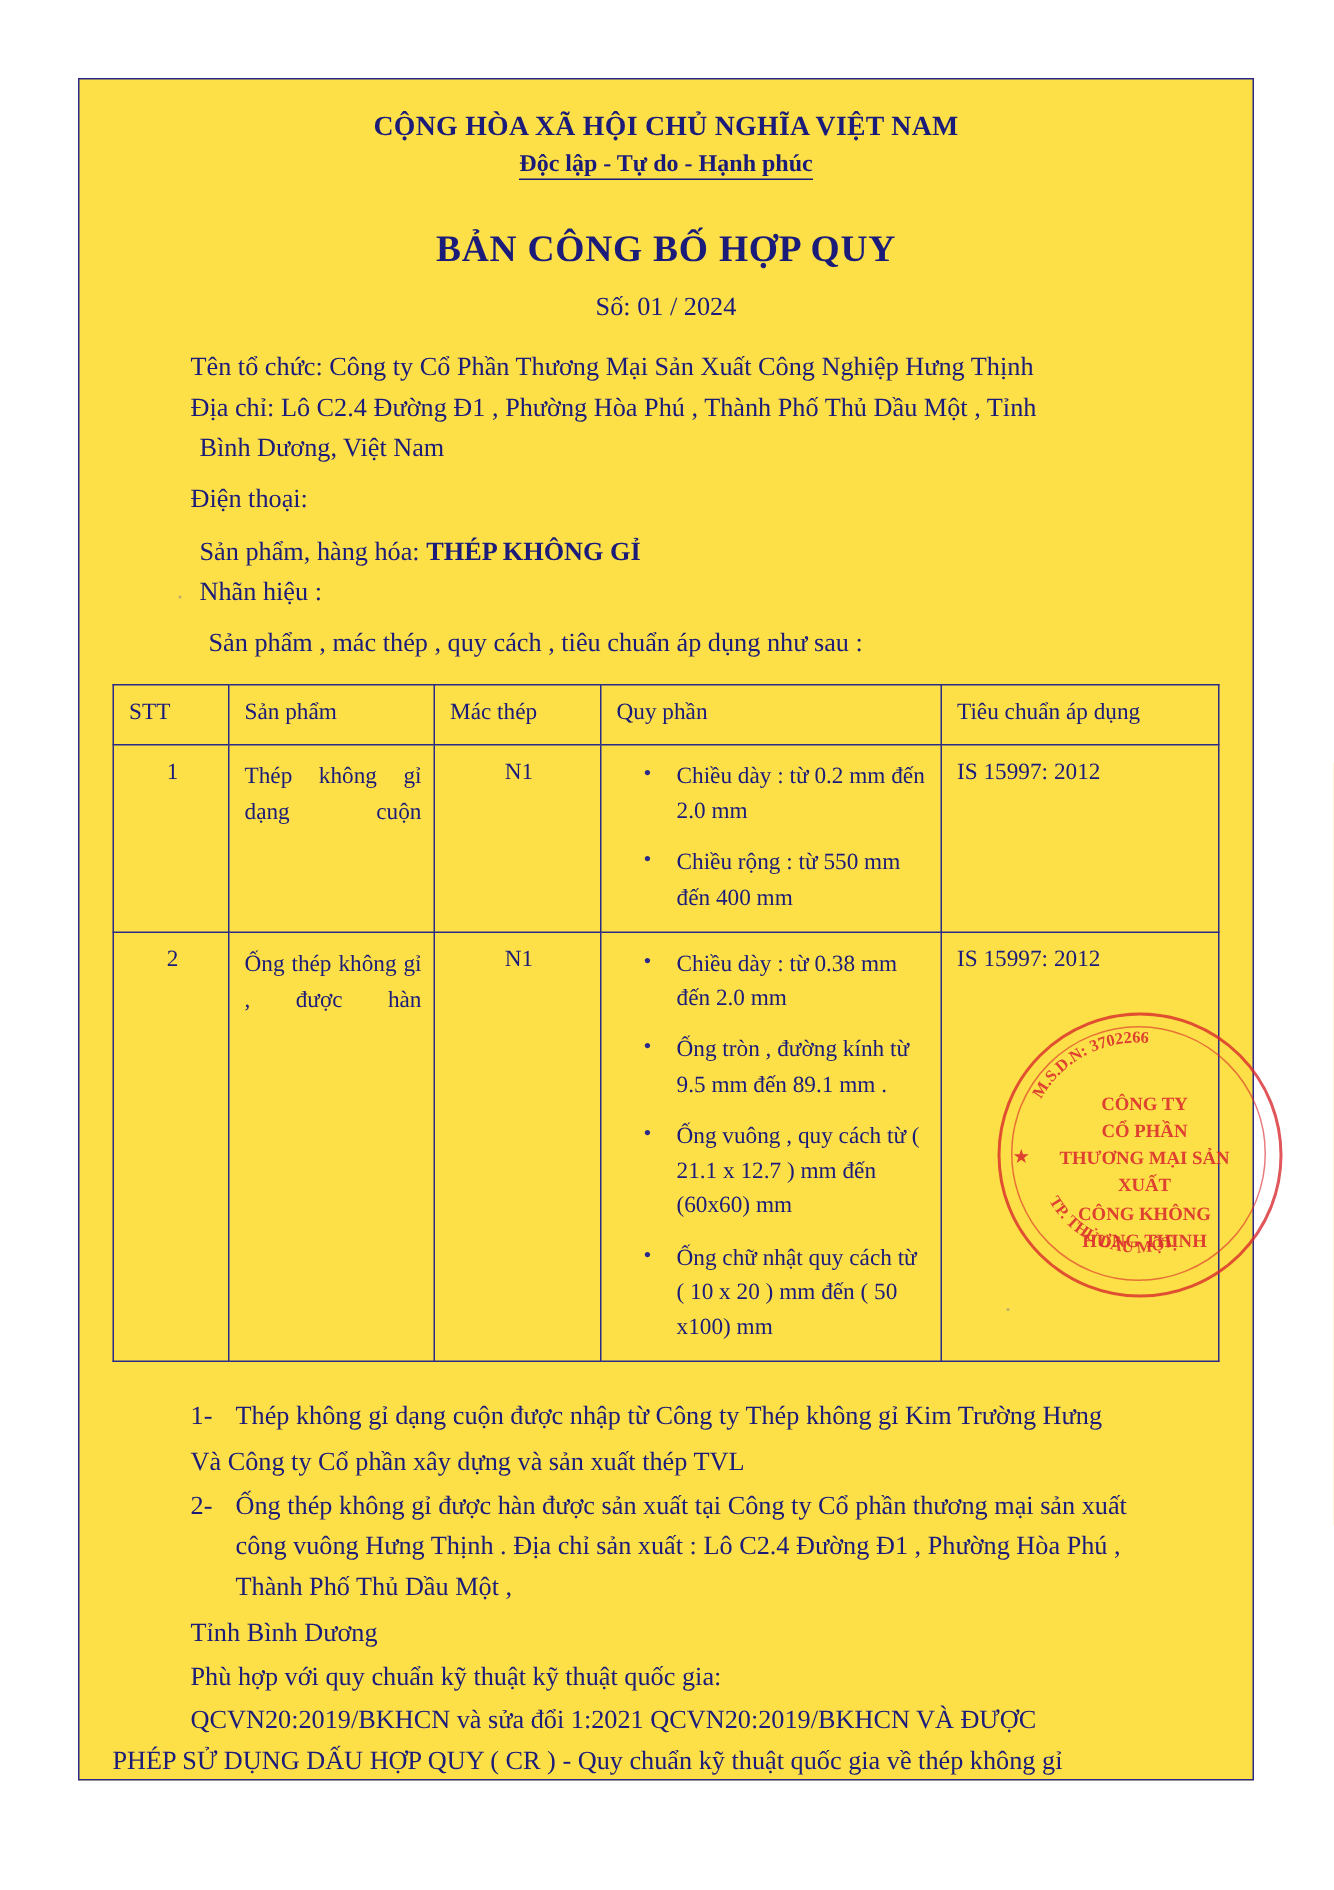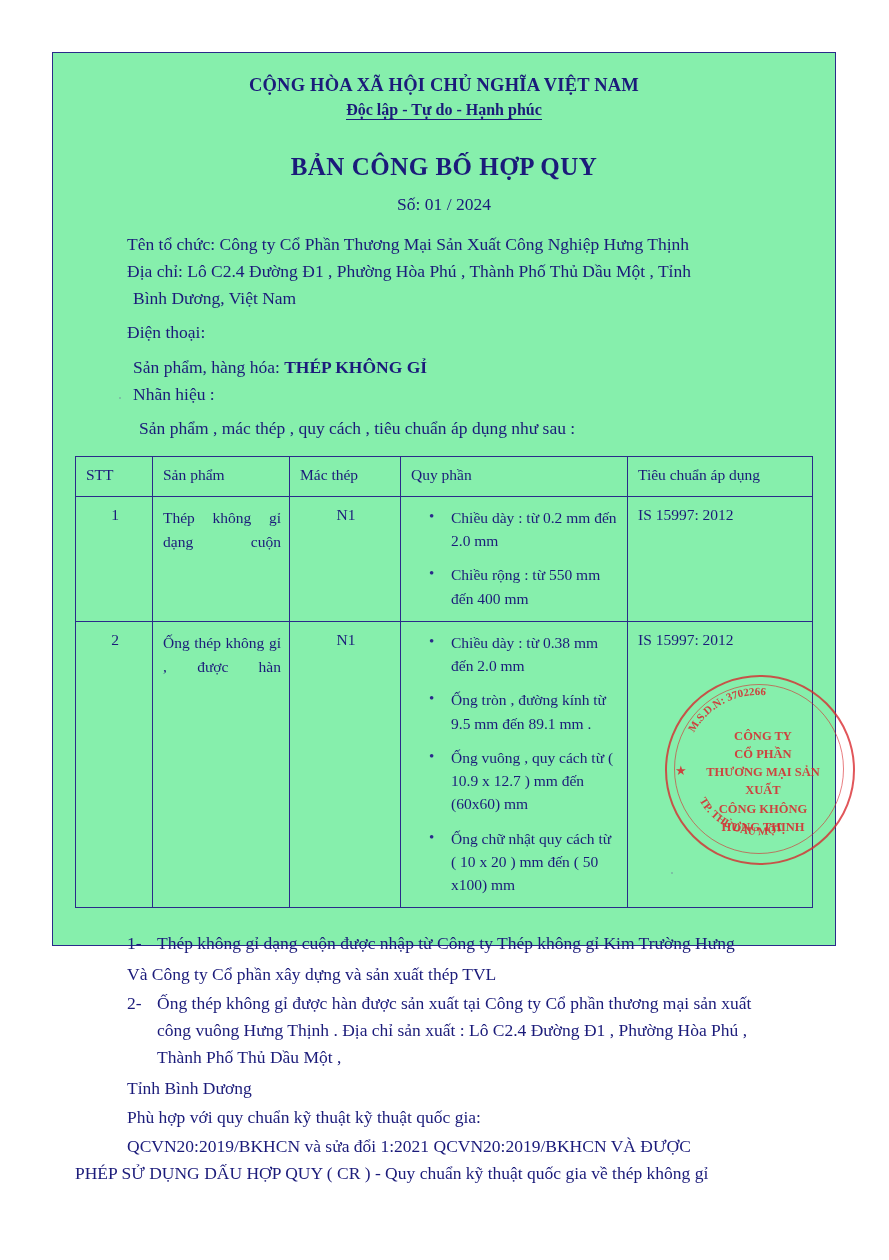--- a/index.html
+++ b/index.html
@@ -13,24 +13,24 @@
     font-family: "Liberation Serif", serif;
     color: #1b1b7a;
     position: relative;
     overflow: hidden;
   }
   .page {
     position: absolute;
     left: 52px;
     top: 52px;
     width: 784px;
-    height: 894px;
+    height: 1135px;
     border: 1px solid #2a2a8a;
     box-sizing: border-box;
-    background: #86efac;
+    background: #fde047;
   }
   .inner {
     position: absolute;
     left: 22px;
     top: 14px;
     right: 22px;
     bottom: 10px;
   }
   .center { text-align: center; }
   .nation {
@@ -263,21 +263,21 @@
           <td class="c-std">IS 15997: 2012</td>
         </tr>
         <tr>
           <td class="c-stt">2</td>
           <td class="c-prod">Ống thép không gỉ , được hàn</td>
           <td class="c-mark">N1</td>
           <td class="c-spec">
             <ul>
               <li>Chiều dày : từ 0.38 mm đến 2.0 mm</li>
               <li>Ống tròn , đường kính từ 9.5 mm đến 89.1 mm .</li>
-              <li>Ống vuông , quy cách từ ( 10.9 x 12.7 ) mm đến (60x60) mm</li>
+              <li>Ống vuông , quy cách từ ( 21.1 x 12.7 ) mm đến (60x60) mm</li>
               <li>Ống chữ nhật quy cách từ ( 10 x 20 ) mm đến ( 50 x100) mm</li>
             </ul>
           </td>
           <td class="c-std">IS 15997: 2012</td>
         </tr>
       </tbody>
     </table>
 
     <div class="notes">
       <div class="note">

